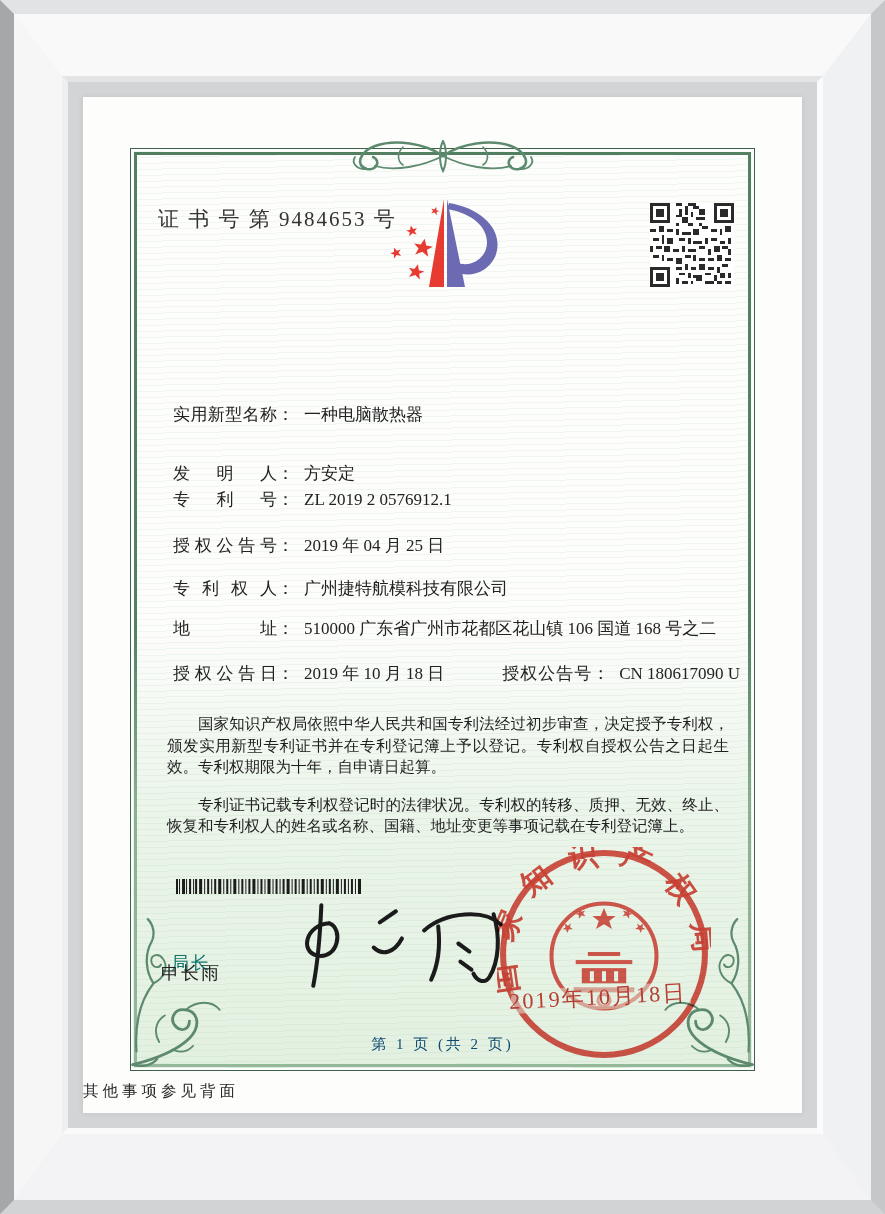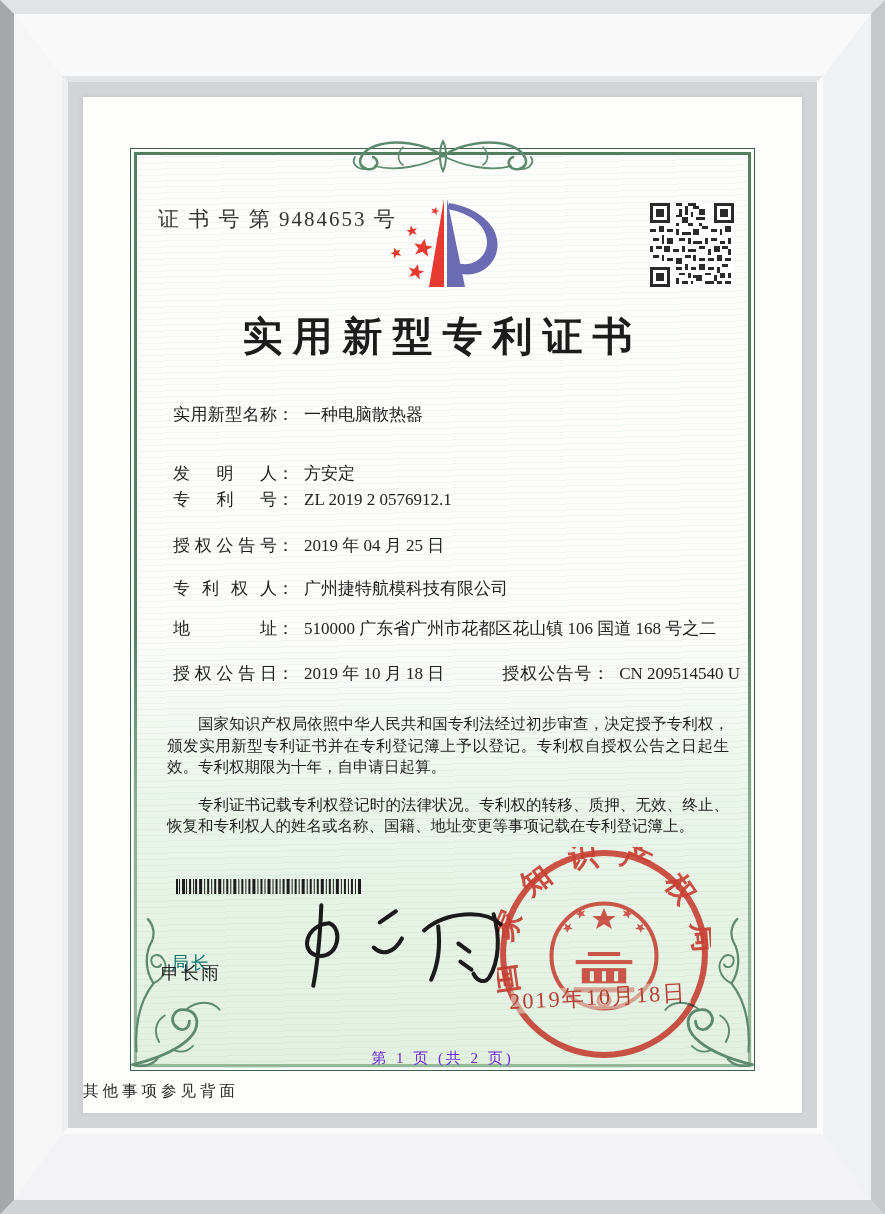--- a/index.html
+++ b/index.html
@@ -42,21 +42,21 @@
   .pair2 .flabel2{letter-spacing:1px;}
   .paragraphs{left:68px;top:600px;width:594px;font-size:15.5px;line-height:21.5px;
     color:#1f1f1f;text-align:justify;}
   .paragraphs p{margin:16px;text-indent:2em;}
   .barcode{left:93px;top:782px;width:186px;height:15px;}
   .signer-title{left:88px;top:830px;font-size:18px;color:#0f766e;letter-spacing:2px;margin-top:24px;}
   .signer-name{left:78px;top:864px;font-size:18px;color:#222;letter-spacing:2px;}
   .signature{left:192px;top:798px;width:272px;height:96px;}
   .seal{left:414px;top:750px;width:214px;height:214px;mix-blend-mode:multiply;opacity:.94;}
   .page-marker{left:51px;right:51px;top:938px;text-align:center;font-size:15px;
-    letter-spacing:3px;color:#6d28d9;margin-top:14px;}
+    letter-spacing:3px;color:#0c4a6e;}
   .back-note{left:0;right:0;top:984px;font-size:15.5px;
     letter-spacing:4px;color:#2a2a2a;}
 </style>
 </head>
 <body>
 
 <div class="stage">
   <div class="frame-outer">
     <div class="frame-face">
       <div class="frame-lip">
@@ -134,21 +134,20 @@
                 <path d="M22 0h7v7h-7z"></path>
                   <rect x="23" y="1" width="5" height="5" fill="#fff"></rect>
                   <rect x="24" y="2" width="3" height="3"></rect>
                 <path d="M0 22h7v7H0z"></path>
                   <rect x="1" y="23" width="5" height="5" fill="#fff"></rect>
                   <rect x="2" y="24" width="3" height="3"></rect>
                 <path d="M9 0h2v1H9zM13 0h3v1h-3zM10 2h1v2h-1zM12 1h1v3h-1zM15 1h2v1h-2zM14 3h1v2h-1zM17 2h2v2h-2zM9 4h2v1H9zM16 5h3v1h-3zM11 5h2v2h-2zM9 7h1v1H9zM13 7h2v1h-2zM17 7h1v1h-1zM0 9h2v1H0zM3 8h2v2H3zM6 9h2v1H6zM9 9h1v2H9zM11 10h3v1h-3zM15 9h2v2h-2zM18 8h2v1h-2zM21 9h2v1h-2zM24 9h1v2h-1zM26 8h2v2h-2zM1 12h2v1H1zM4 11h1v3H4zM6 12h2v2H6zM10 12h2v1h-2zM13 12h1v2h-1zM15 13h3v1h-3zM19 12h1v2h-1zM21 12h2v1h-2zM24 13h2v1h-2zM27 12h1v2h-1zM0 15h1v2H0zM2 15h2v1H2zM5 15h2v2H5zM8 16h2v1H8zM11 15h1v2h-1zM13 16h3v1h-3zM17 15h2v1h-2zM20 16h1v2h-1zM22 15h2v2h-2zM25 15h2v1h-2zM27 16h1v2h-1zM1 18h2v1H1zM4 18h1v2H4zM6 19h2v1H6zM9 19h2v2H9zM12 18h2v1h-2zM15 18h1v2h-1zM17 19h2v1h-2zM20 19h2v1h-2zM23 18h2v2h-2zM26 19h2v1h-2zM9 22h2v1H9zM12 21h1v2h-1zM14 22h2v1h-2zM17 21h2v2h-2zM20 22h2v1h-2zM23 22h1v2h-1zM25 21h2v1h-2zM10 24h2v1h-2zM13 24h1v2h-1zM15 25h3v1h-3zM19 24h2v1h-2zM22 25h1v2h-1zM24 24h2v2h-2zM27 24h1v2h-1zM9 26h1v2H9zM11 27h2v1h-2zM14 27h1v1h-1zM16 26h2v1h-2zM19 27h3v1h-3zM23 27h2v1h-2zM26 27h2v1h-2z"></path>
               </g>
             </svg>
 
-            <div class="abs title">实用新型专利证书</div>
 
             <div class="abs fields">
               <div class="frow" style="top:6px">
                 <span class="flabel">实用新型名称</span><span class="fcolon">：</span><span class="fvalue">一种电脑散热器</span>
               </div>
               <div class="frow" style="top:65px">
                 <span class="flabel">发明人</span><span class="fcolon">：</span><span class="fvalue">方安定</span>
               </div>
               <div class="frow" style="top:91px">
                 <span class="flabel">专利号</span><span class="fcolon">：</span><span class="fvalue">ZL 2019 2 0576912.1</span>
@@ -156,21 +155,21 @@
               <div class="frow" style="top:137px">
                 <span class="flabel">授权公告号</span><span class="fcolon">：</span><span class="fvalue">2019 年 04 月 25 日</span>
               </div>
               <div class="frow" style="top:180px">
                 <span class="flabel">专利权人</span><span class="fcolon">：</span><span class="fvalue">广州捷特航模科技有限公司</span>
               </div>
               <div class="frow" style="top:220px">
                 <span class="flabel">地址</span><span class="fcolon">：</span><span class="fvalue">510000 广东省广州市花都区花山镇 106 国道 168 号之二</span>
               </div>
               <div class="frow" style="top:265px">
-                <span class="flabel">授权公告日</span><span class="fcolon">：</span><span class="fvalue">2019 年 10 月 18 日</span><span class="pair2"><span class="flabel2">授权公告号</span><span class="fcolon">：</span><span class="fvalue">CN 209514540 U</span></span>
+                <span class="flabel">授权公告日</span><span class="fcolon">：</span><span class="fvalue">2019 年 10 月 18 日</span><span class="pair2"><span class="flabel2">授权公告号</span><span class="fcolon">：</span><span class="fvalue">CN 180617090 U</span></span>
               </div>
             </div>
 
             <div class="abs paragraphs">
               <p>国家知识产权局依照中华人民共和国专利法经过初步审查，决定授予专利权，颁发实用新型专利证书并在专利登记簿上予以登记。专利权自授权公告之日起生效。专利权期限为十年，自申请日起算。</p>
               <p>专利证书记载专利权登记时的法律状况。专利权的转移、质押、无效、终止、恢复和专利权人的姓名或名称、国籍、地址变更等事项记载在专利登记簿上。</p>
             </div>
 
             <svg class="abs barcode" viewBox="0 0 185 15" preserveAspectRatio="none">
               <path fill="#1c1c1c" d="M0 0h2v15H0zM3 0h1v15H3zM6 0h3v15H6zM10 0h1v15h-1zM13 0h2v15h-2zM17 0h1v15h-1zM19 0h2v15h-2zM23 0h3v15h-3zM28 0h1v15h-1zM31 0h2v15h-2zM35 0h1v15h-1zM38 0h2v15h-2zM42 0h3v15h-3zM47 0h1v15h-1zM50 0h2v15h-2zM54 0h1v15h-1zM57 0h3v15h-3zM62 0h1v15h-1zM65 0h2v15h-2zM69 0h1v15h-1zM72 0h2v15h-2zM76 0h3v15h-3zM81 0h1v15h-1zM84 0h2v15h-2zM88 0h1v15h-1zM91 0h3v15h-3zM96 0h1v15h-1zM99 0h2v15h-2zM103 0h1v15h-1zM106 0h2v15h-2zM110 0h3v15h-3zM115 0h1v15h-1zM118 0h2v15h-2zM122 0h1v15h-1zM125 0h3v15h-3zM130 0h1v15h-1zM133 0h2v15h-2zM137 0h1v15h-1zM140 0h2v15h-2zM144 0h3v15h-3zM149 0h1v15h-1zM152 0h2v15h-2zM156 0h1v15h-1zM159 0h3v15h-3zM164 0h1v15h-1zM167 0h2v15h-2zM171 0h1v15h-1zM174 0h2v15h-2zM178 0h1v15h-1zM181 0h3v15h-3z"></path>

